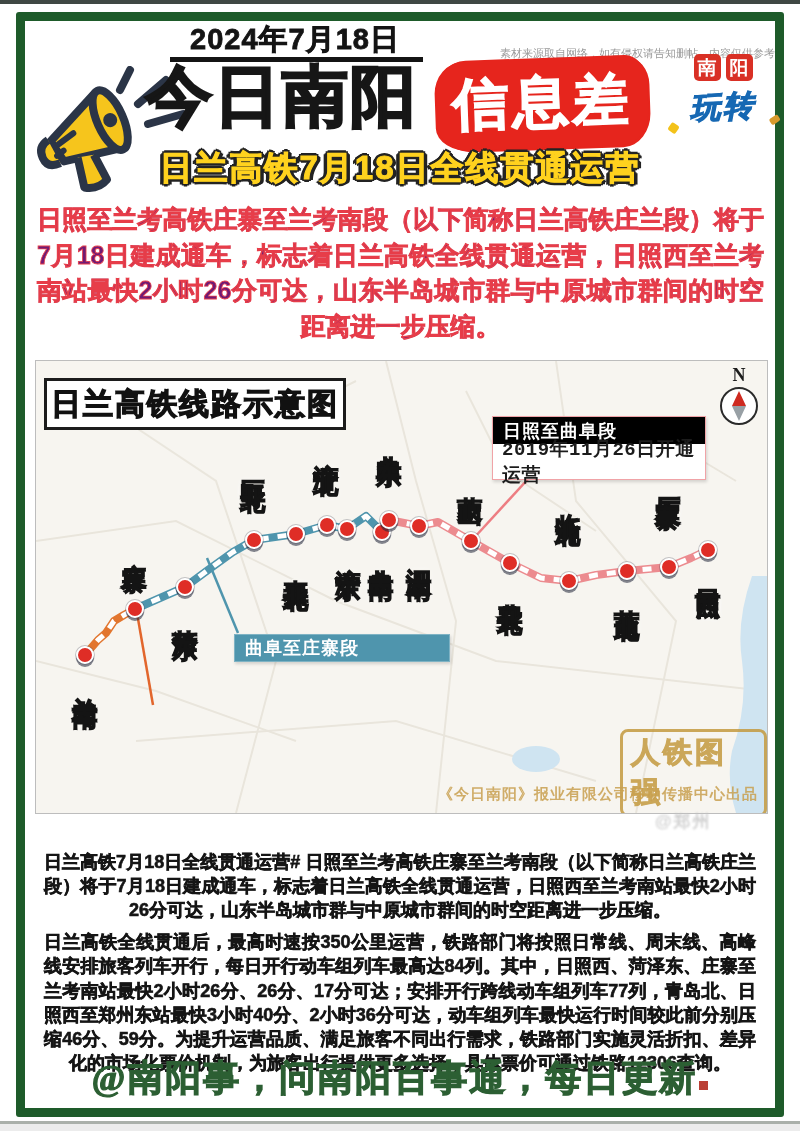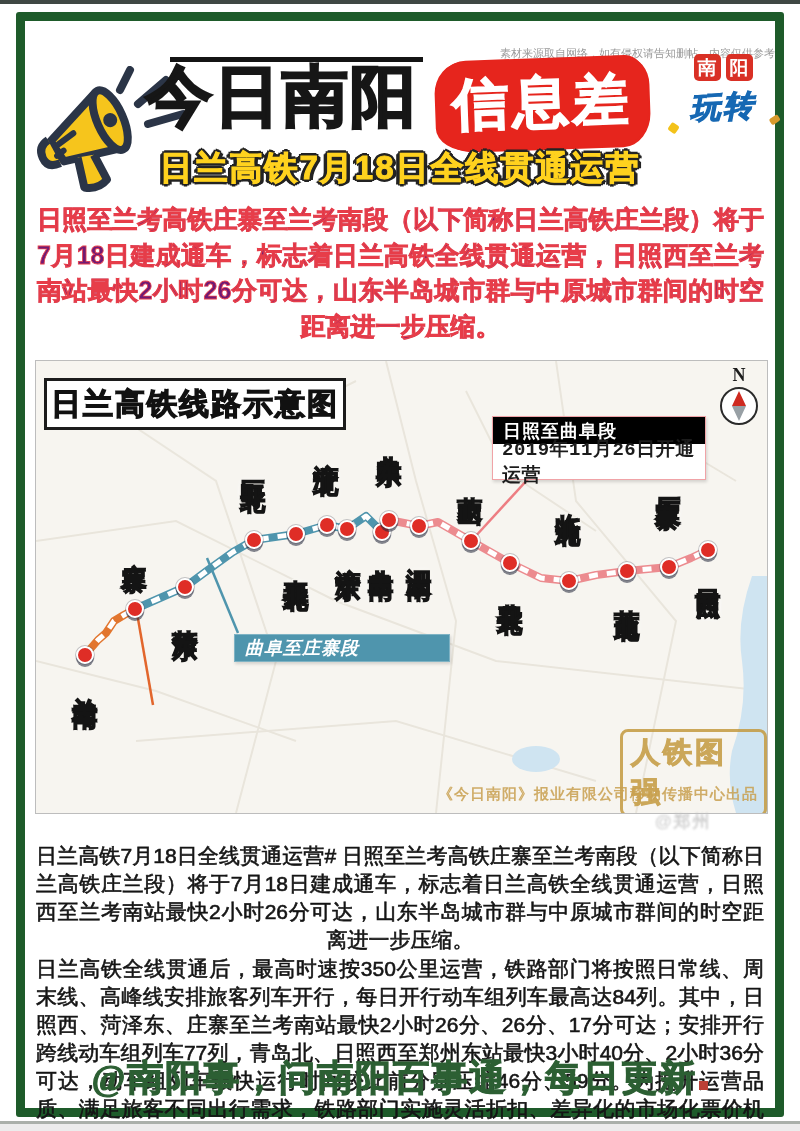--- a/index.html
+++ b/index.html
@@ -74,33 +74,34 @@
        border-radius:8px;color:#c49a3f;font-size:29px;font-weight:700;letter-spacing:3px;opacity:.85;
        -webkit-text-stroke:1px #c49a3f;}
   .brand-mark::after{content:"";position:absolute;left:52px;bottom:-12px;width:0;height:0;
        border-left:7px solid transparent;border-right:7px solid transparent;border-top:12px solid #c49a3f;}
   .map-credit{position:absolute;left:330px;top:424px;width:392px;text-align:right;font-size:15px;
        font-weight:800;color:#c9a050;opacity:.85;letter-spacing:1px;}
   .photo-watermark{left:655px;top:810px;font-size:17px;color:#c3c3c3;filter:blur(1px);opacity:.8;
        font-weight:700;letter-spacing:2px;}
   
   .body-text{left:36px;top:842px;width:728px;color:#151515;}
-  .body-text p{margin:0;font-size:21px;font-weight:400;-webkit-text-stroke:0.6px #151515;
+  .body-text p{margin:8px;font-size:18px;font-weight:700;-webkit-text-stroke:0.6px #151515;
        line-height:1.34;text-align:justify;text-align-last:center;}
   .footer{left:30px;top:1054px;width:740px;text-align:center;font-family:"Liberation Serif",serif;
        font-size:36px;font-weight:900;color:#2c5f33;-webkit-text-stroke:1.2px #2c5f33;letter-spacing:2px;}
   .footer .red-dot{display:inline-block;width:9px;height:9px;background:#bb3f35;margin-left:2px;}
 </style>
 </head>
 <body>
 
 <div class="page">
   <div class="abs top-strip"></div>
   <div class="abs frame"></div>
 
+  <div class="abs date">2024年7月18日</div>
   <div class="abs disclaimer">素材来源取自网络，如有侵权请告知删帖，内容仅供参考</div>
   <div class="abs title-underline"></div>
 
   <div class="abs" style="left:20px;top:66px;width:175px;height:135px;">
     <svg width="175" height="135" viewBox="0 0 175 135">
       <g fill="none" stroke="#2b3547" stroke-width="8" stroke-linecap="round">
         <path d="M118,38 L146,14"></path>
         <path d="M128,58 L163,48"></path>
         <path d="M100,24 L110,4"></path>
       </g>
@@ -168,21 +169,21 @@
       <div class="compass-dial">
           <div class="needle-up"></div>
           <div class="needle-down"></div>
         </div>
     </div>
 
     <div class="seg-box seg-pink" style="left:456px;top:55px;width:212px;">
       <div class="seg-head" style="height:27px;">日照至曲阜段</div>
       <div class="seg-date" style="height:35px;font-size:19px;font-family:Liberation Mono, monospace;">2019年11月26日开通运营</div>
     </div>
-    <div class="seg-box seg-blue" style="left:198px;top:273px;width:214px;font-style:italic;">
+    <div class="seg-box seg-blue" style="left:198px;top:273px;width:214px;">
       <div class="seg-head" style="height:26px;">曲阜至庄寨段</div>
     </div>
 
     <div class="brand-mark">人铁图强</div>
     <div class="map-credit">《今日南阳》报业有限公司移动传播中心出品</div>
   <div class="stn-label" style="left: 36px; top: 316px;">兰考南</div>
       <div class="stn-dot" style="left: 40px; top: 285px;"></div>
       <div class="stn-label" style="left: 85px; top: 183px;">庄寨</div>
       <div class="stn-dot" style="left: 90px; top: 239px;"></div>
       <div class="stn-label" style="left: 136px; top: 248px;">菏泽东</div>

